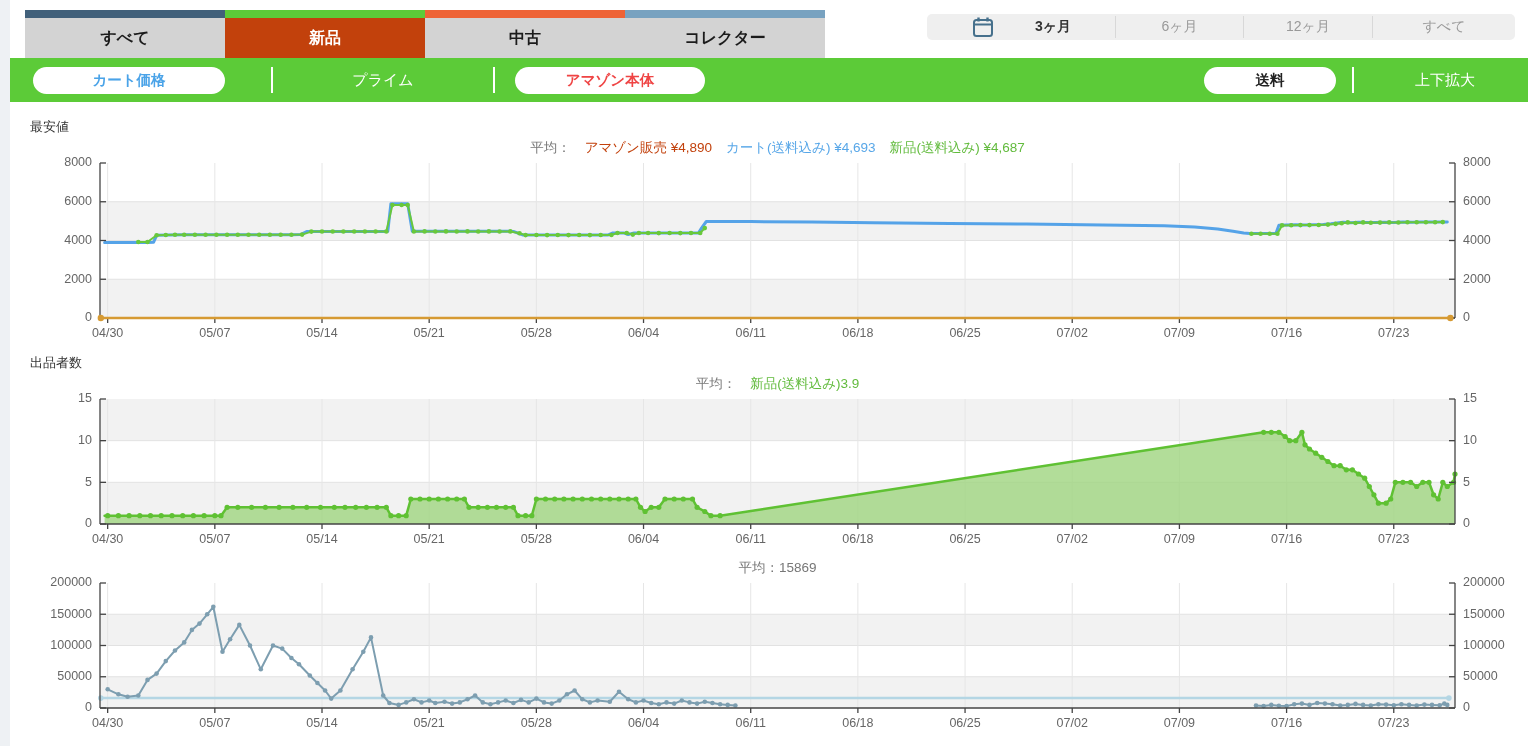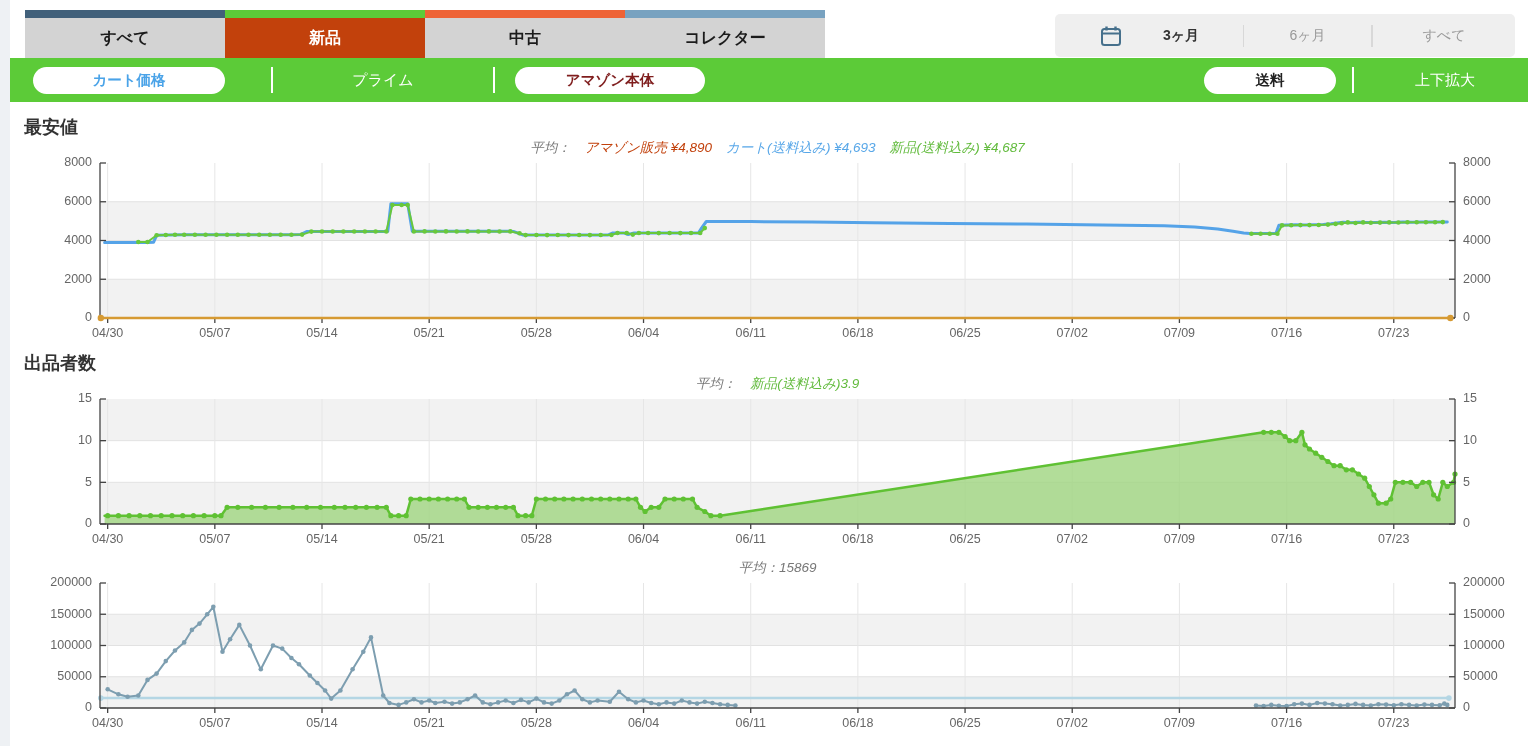--- a/index.html
+++ b/index.html
@@ -6,49 +6,49 @@
   .left-strip{position:fixed;left:0;top:0;width:10px;height:100%;background:#eef1f4;}
   .page{margin-left:10px;width:1518px;}
   
   .topbar{position:relative;padding-top:10px;height:48px;padding-left:15px;}
   .tabs{display:flex;width:800px;height:48px;}
   .tab{width:200px;cursor:pointer;}
   .tab .strip{height:8px;}
   .tab .tab-label{height:40px;line-height:40px;text-align:center;font-size:16px;font-weight:bold;color:#1b1b1b;background:#d3d3d3;}
   .tab.active .strip{background:#5ccb38 !important;}
   .tab.active .tab-label{background:#c2410c;color:#ffffff;}
-  .range{position:absolute;right:13px;top:14px;height:43px;background:#efefef;border-radius:5px;display:flex;align-items:center;}
+  .range{position:absolute;right:13px;top:14px;height:26px;background:#efefef;border-radius:5px;display:flex;align-items:center;}
   .range-cell{height:38px;display:flex;align-items:center;justify-content:center;font-size:14px;color:#999;cursor:pointer;}
   .range-cell.active{color:#333;font-weight:bold;}
   .range-cell.first{width:188px;}
   .range-cell.c2{width:127px;}
   .range-cell.c3{width:128px;}
   .range-cell.c4{width:142px;}
   .rdiv{width:1px;height:22px;background:#d8d8d8;}
   .cal{display:inline-flex;margin-right:40px;}
   
   .greenbar{display:flex;align-items:center;height:44px;background:#5ccb38;width:1518px;}
   .pill{height:27px;line-height:27px;border-radius:14px;background:#ffffff;text-align:center;font-weight:bold;font-size:14.5px;cursor:pointer;}
   .pill.blue{color:#4aa3e8;width:192px;margin-left:23px;}
-  .pill.amzn{color:#7f1d1d;width:190px;margin-left:20px;}
+  .pill.amzn{color:#ef4444;width:190px;margin-left:20px;}
   .pill.ship{color:#222;width:132px;}
   .flat{color:#ffffff;font-size:15px;text-align:center;cursor:pointer;}
   .flat.prime{width:190px;margin-left:15px;}
   .flat.expand{width:150px;margin-right:8px;}
   .wdiv{width:2px;height:26px;background:#ffffff;}
   .wdiv.d1{margin-left:46px;}
   .wdiv.d2{margin-left:15px;}
   .wdiv.d3{margin:0 16px;}
   .gspacer{flex:1;}
   
   .chart{margin-top:10px;}
   .chart.first{margin-top:14px;}
-  .chart-title{padding-left:14px;font-size:18px;font-weight:bold;color:#333;height:22px;line-height:22px;}
+  .chart-title{padding-left:20px;font-size:13px;font-weight:normal;color:#333;height:22px;line-height:22px;}
   .avg{width:1355px;margin-left:90px;text-align:center;font-size:13.5px;height:19px;line-height:19px;}
-  .avg span{margin:12px 7px;font-style:italic;}
+  .avg span{margin:12px 7px;}
   svg{display:block;}
   svg text{font-family:"Liberation Sans","DejaVu Sans",sans-serif;}
 </style>
 </head>
 <body>
 
 <div class="left-strip"></div>
 <div class="page">
 
   <div class="topbar">
@@ -81,20 +81,23 @@
             <line x1="16.5" y1="2.5" x2="16.5" y2="6.5" stroke="#46708c" stroke-width="2.4"></line>
           </svg>
         </span>
         <span>3ヶ月</span>
       </div>
       <div class="rdiv"></div>
       <div class="range-cell c2">
         <span>6ヶ月</span>
       </div>
       <div class="rdiv"></div>
+      <div class="range-cell c3">
+        <span>12ヶ月</span>
+      </div>
       <div class="rdiv"></div>
       <div class="range-cell c4">
         <span>すべて</span>
       </div>
     </div>
   </div>
 
   <div class="greenbar">
     <div class="pill blue">カート価格</div>
     <div class="wdiv d1"></div>

